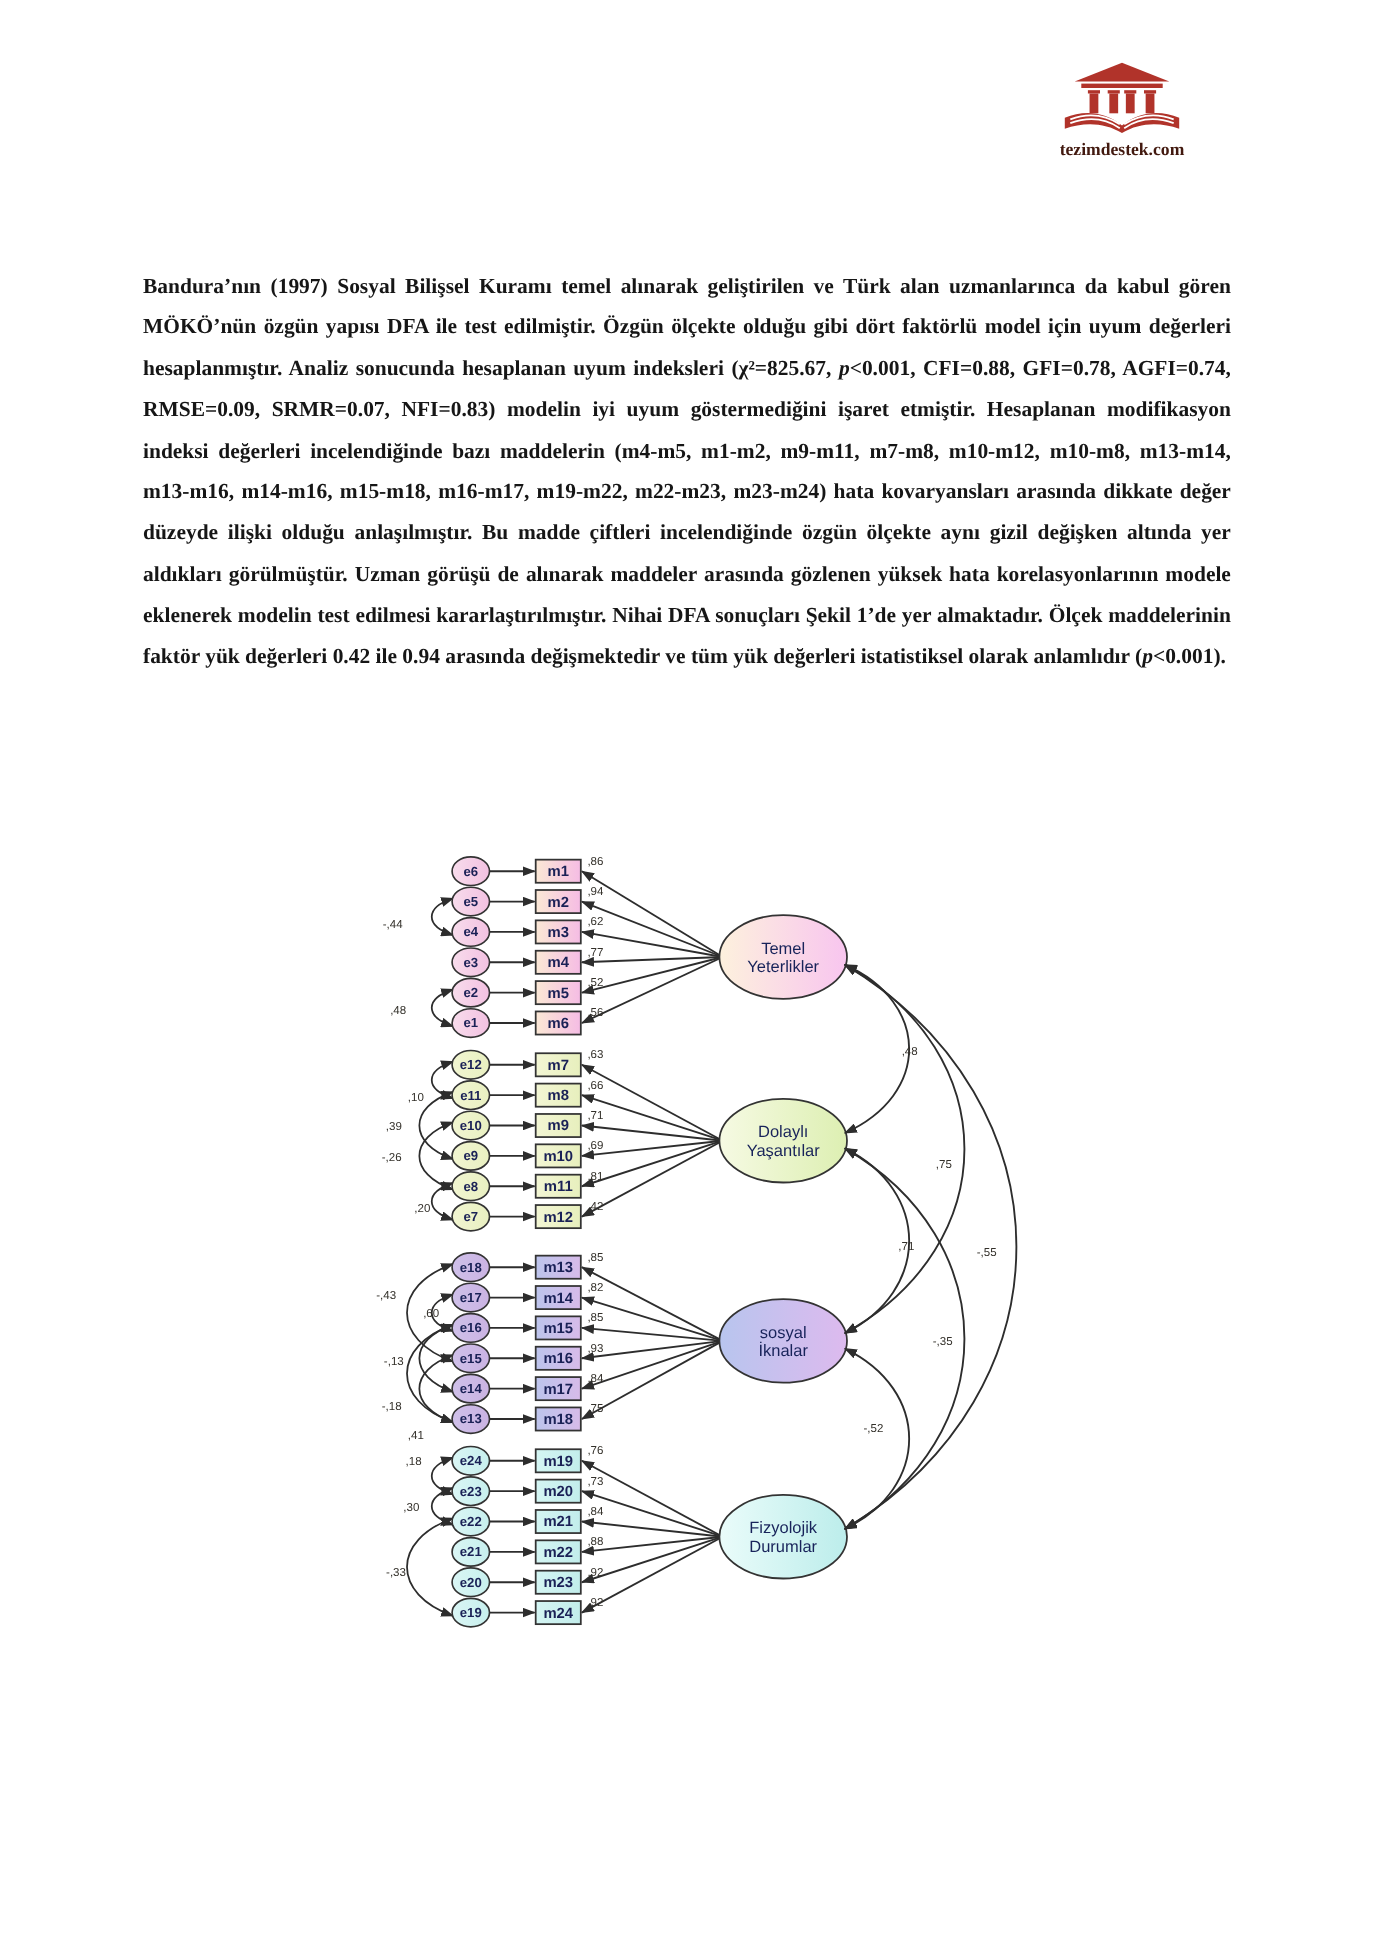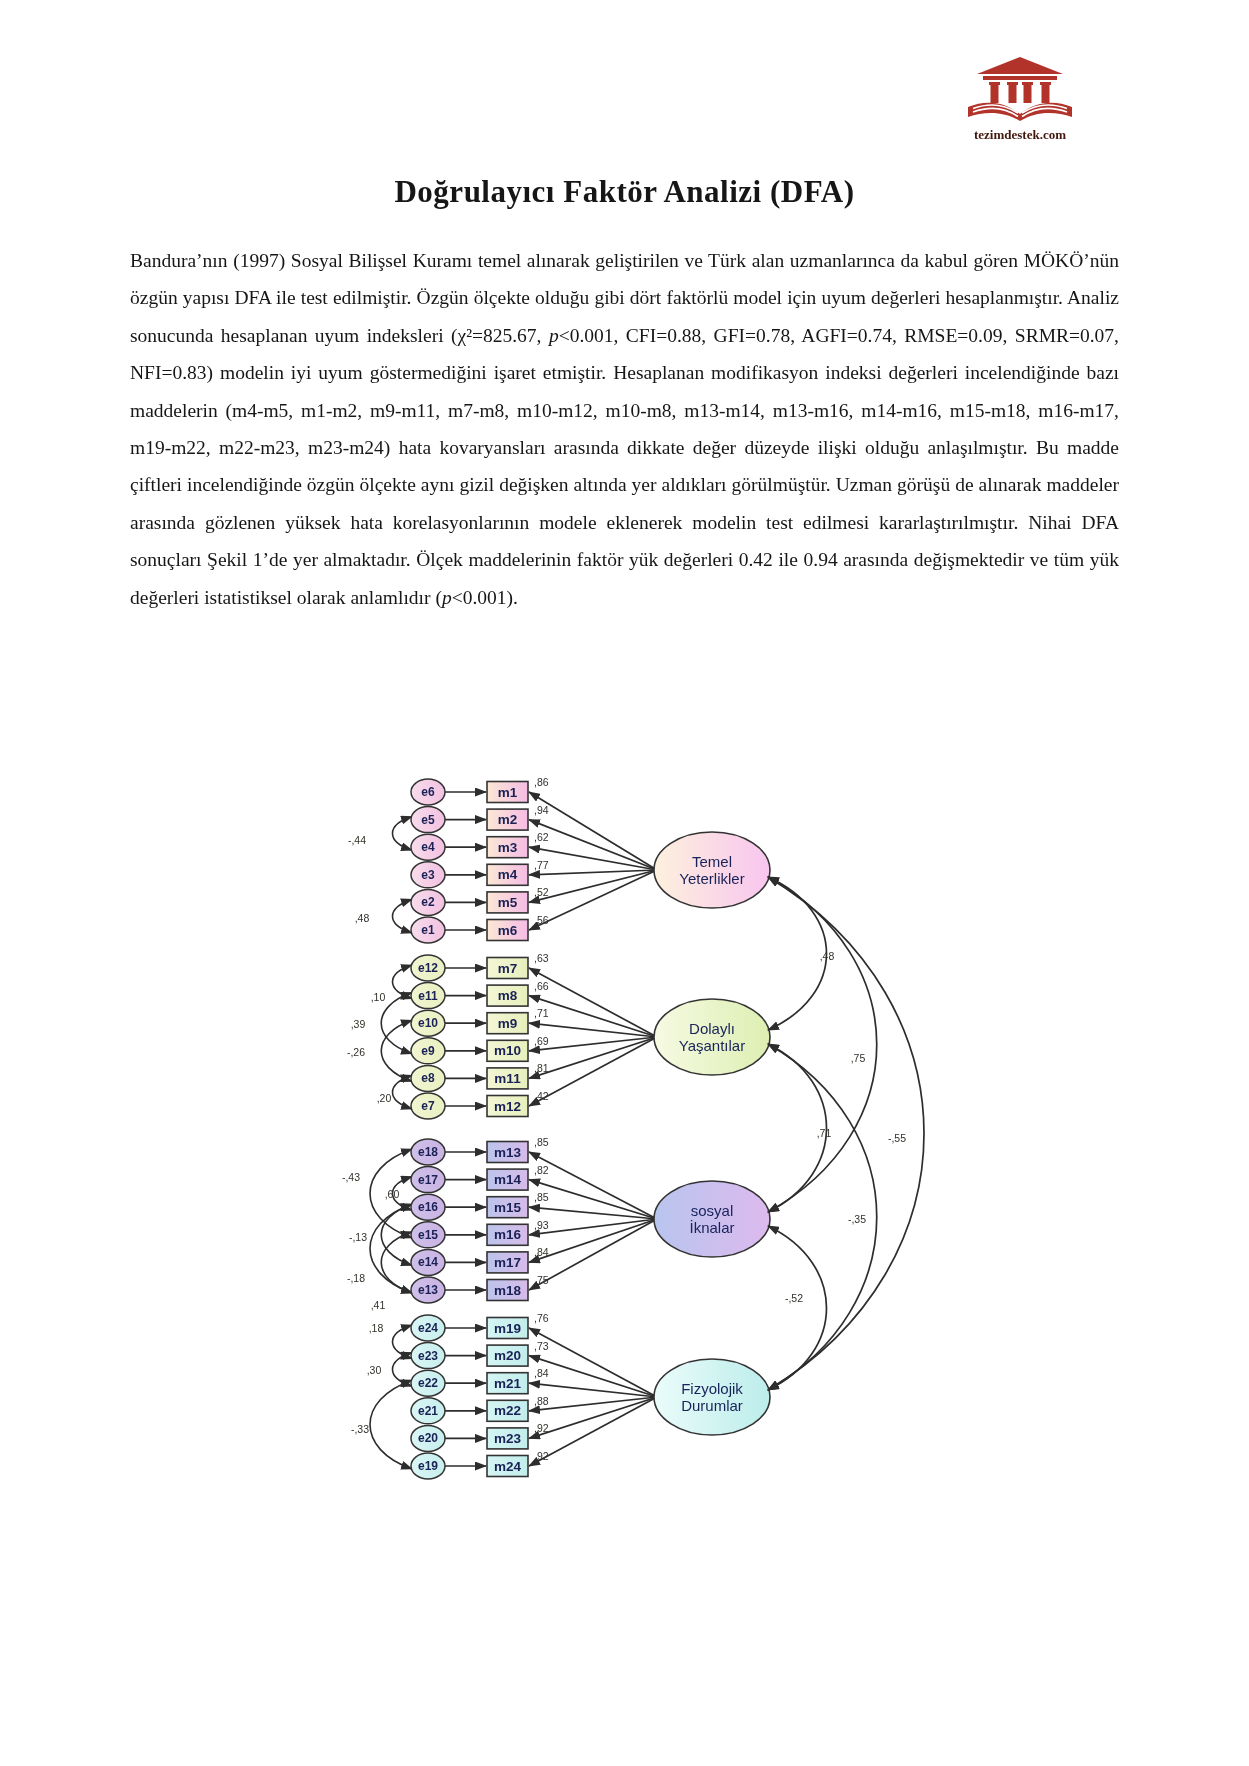--- a/index.html
+++ b/index.html
@@ -1,23 +1,23 @@
 <!DOCTYPE html>
 <html><head>
 <meta charset="utf-8">
 <style>
   html,body{margin:0;padding:0;background:#888;}
   .page{position:relative;width:1249px;height:1766px;background:#ffffff;margin:0 auto;
         font-family:"Liberation Serif",serif;color:#161616;overflow:hidden;}
   .logo{position:absolute;top:56px;left:935px;width:170px;text-align:center;}
-  .logo-text{font-family:"Liberation Serif",serif;font-weight:700;font-size:13px;color:#42190f;margin-top:1px;}
+  .logo-text{font-family:"Liberation Serif",serif;font-weight:700;font-size:16px;color:#42190f;margin-top:1px;}
   .title{position:absolute;top:174px;left:0;width:100%;text-align:center;
          font-size:31px;font-weight:700;margin:0;letter-spacing:0.5px;}
   .body-text{position:absolute;top:242px;left:130px;width:989px;margin:0;
-             font-size:19.5px;line-height:37.4px;text-align:justify;}
+             font-size:19.5px;line-height:37.4px;text-align:justify;font-weight:bold;}
   .caption{position:absolute;top:1496px;left:0;width:100%;text-align:center;font-size:19.5px;}
   .it{font-style:italic;}
   .bold{font-weight:700;}
   svg.diagram{position:absolute;left:0;top:0;width:1249px;height:1766px;}
   svg.diagram text{font-family:"Liberation Sans",sans-serif;}
   .fac-label{font-size:15px;fill:#18235a;}
   .box-label{font-size:13.5px;font-weight:700;fill:#1a2156;}
   .err-label{font-size:12px;font-weight:700;fill:#1a2156;}
   .coef{font-size:10.5px;fill:#33302a;}
 </style>
@@ -41,21 +41,20 @@
           <rect x="81.5" y="29" width="8" height="18"></rect>
       </g>
       <path d="M60 58 C44 45 25 44 8 51 L8 61 C25 55 44 55 60 65 Z" fill="#b1332a"></path>
       <path d="M60 58 C76 45 95 44 112 51 L112 61 C95 55 76 55 60 65 Z" fill="#b1332a"></path>
       <path d="M58 57 C44 48 28 47 13 52.5 M58 60.5 C44 51 28 50.5 13 56" stroke="#ffffff" stroke-width="1.6" fill="none"></path>
       <path d="M62 57 C76 48 92 47 107 52.5 M62 60.5 C76 51 92 50.5 107 56" stroke="#ffffff" stroke-width="1.6" fill="none"></path>
     </svg>
     <div class="logo-text">tezimdestek.com</div>
   </div>
 
-  <h1 class="title">Doğrulayıcı Faktör Analizi (DFA)</h1>
 
   <p class="body-text"><span>Bandura’nın (1997) Sosyal Bilişsel Kuramı temel alınarak geliştirilen ve Türk alan uzmanlarınca da kabul gören MÖKÖ’nün özgün yapısı DFA ile test edilmiştir. Özgün ölçekte olduğu gibi dört faktörlü model için uyum değerleri hesaplanmıştır. Analiz sonucunda hesaplanan uyum indeksleri (χ²=825.67, </span><span class="it">p</span><span>&lt;0.001, CFI=0.88, GFI=0.78, AGFI=0.74, RMSE=0.09, SRMR=0.07, NFI=0.83) modelin iyi uyum göstermediğini işaret etmiştir. Hesaplanan modifikasyon indeksi değerleri incelendiğinde bazı maddelerin (m4-m5, m1-m2, m9-m11, m7-m8, m10-m12, m10-m8, m13-m14, m13-m16, m14-m16, m15-m18, m16-m17, m19-m22, m22-m23, m23-m24) hata kovaryansları arasında dikkate değer düzeyde ilişki olduğu anlaşılmıştır. Bu madde çiftleri incelendiğinde özgün ölçekte aynı gizil değişken altında yer aldıkları görülmüştür. Uzman görüşü de alınarak maddeler arasında gözlenen yüksek hata korelasyonlarının modele eklenerek modelin test edilmesi kararlaştırılmıştır. Nihai DFA sonuçları Şekil 1’de yer almaktadır. Ölçek maddelerinin faktör yük değerleri 0.42 ile 0.94 arasında değişmektedir ve tüm yük değerleri istatistiksel olarak anlamlıdır (</span><span class="it">p</span><span>&lt;0.001).</span></p>
 
   <svg class="diagram" id="dfa-svg" viewBox="0 0 1249 1766">
       <defs>
         <marker id="ah" markerUnits="userSpaceOnUse" markerWidth="12" markerHeight="9" refX="11" refY="4.5" orient="auto-start-reverse">
           <path d="M0,0 L12,4.5 L0,9 Z" fill="#2d2d2d"></path>
         </marker>
         <linearGradient id="gf0" x1="0" y1="0" x2="1" y2="0">
           <stop offset="0" stop-color="#fdf1dd"></stop>

